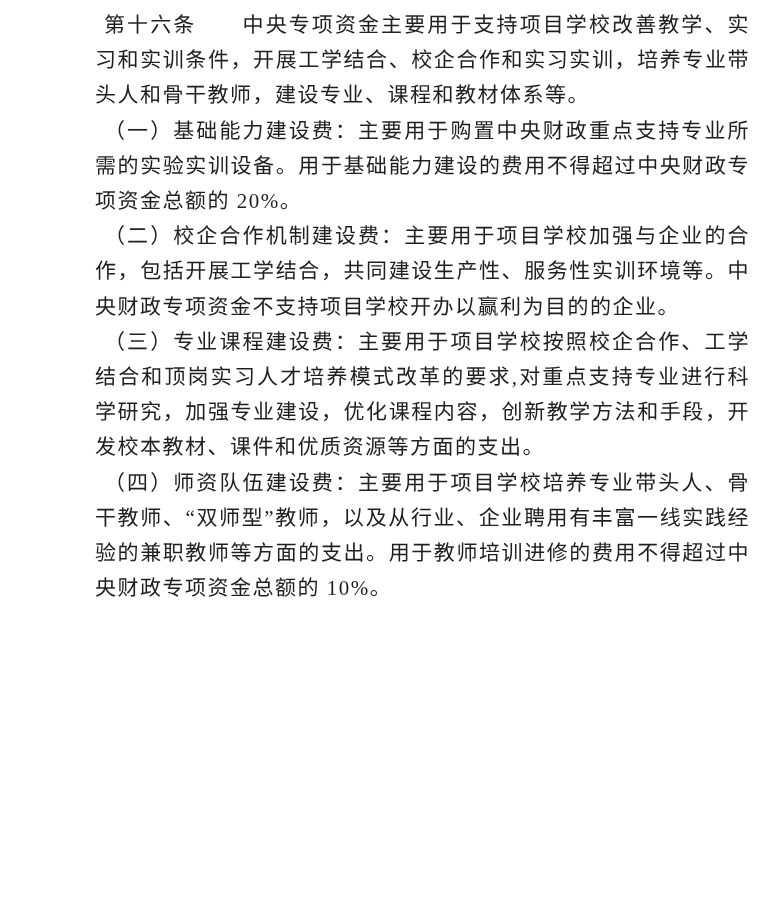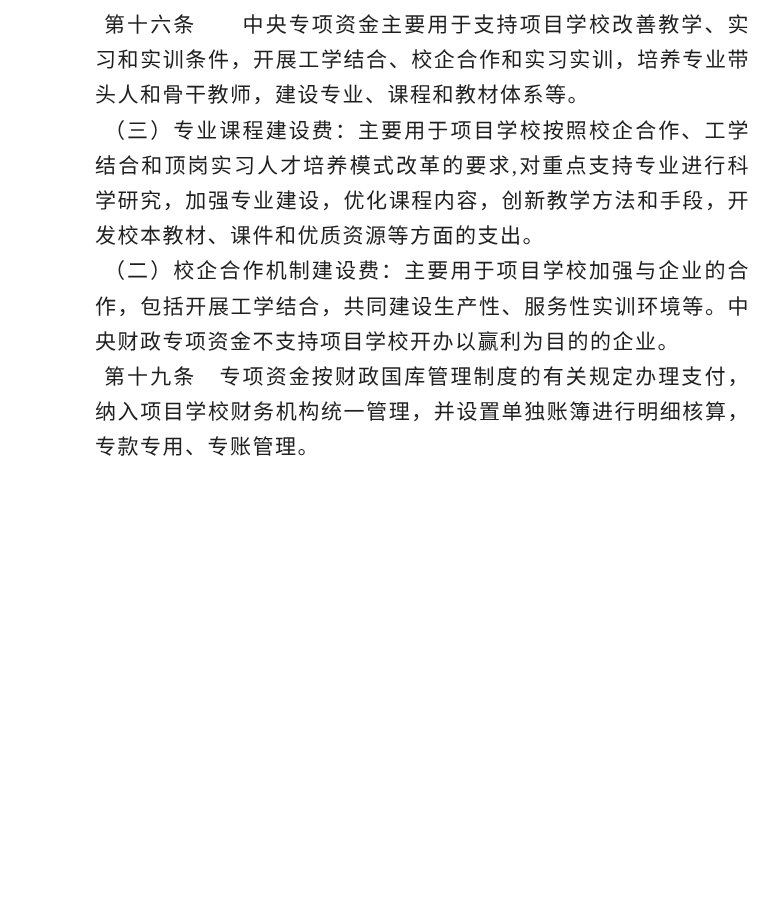--- a/index.html
+++ b/index.html
@@ -34,17 +34,18 @@
     letter-spacing: 1.5px;
     word-break: break-all;
   }
 </style>
 </head>
 <body>
 
 <div class="page">
   <div class="doc-body">
     <p>第十六条　　中央专项资金主要用于支持项目学校改善教学、实习和实训条件，开展工学结合、校企合作和实习实训，培养专业带头人和骨干教师，建设专业、课程和教材体系等。</p>
+    <p>（一）基础能力建设费：主要用于购置中央财政重点支持专业所需的实验实训设备。用于基础能力建设的费用不得超过中央财政专项资金总额的 20%。</p>
+    <p>（二）校企合作机制建设费：主要用于项目学校加强与企业的合作，包括开展工学结合，共同建设生产性、服务性实训环境等。中央财政专项资金不支持项目学校开办以赢利为目的的企业。</p>
     <p>（三）专业课程建设费：主要用于项目学校按照校企合作、工学结合和顶岗实习人才培养模式改革的要求,对重点支持专业进行科学研究，加强专业建设，优化课程内容，创新教学方法和手段，开发校本教材、课件和优质资源等方面的支出。</p>
-    <p>（二）校企合作机制建设费：主要用于项目学校加强与企业的合作，包括开展工学结合，共同建设生产性、服务性实训环境等。中央财政专项资金不支持项目学校开办以赢利为目的的企业。</p>
-    <p>第十九条　专项资金按财政国库管理制度的有关规定办理支付，纳入项目学校财务机构统一管理，并设置单独账簿进行明细核算，专款专用、专账管理。</p>
+    <p>（四）师资队伍建设费：主要用于项目学校培养专业带头人、骨干教师、“双师型”教师，以及从行业、企业聘用有丰富一线实践经验的兼职教师等方面的支出。用于教师培训进修的费用不得超过中央财政专项资金总额的 10%。</p>
   </div>
 </div>
 
 </body></html>

